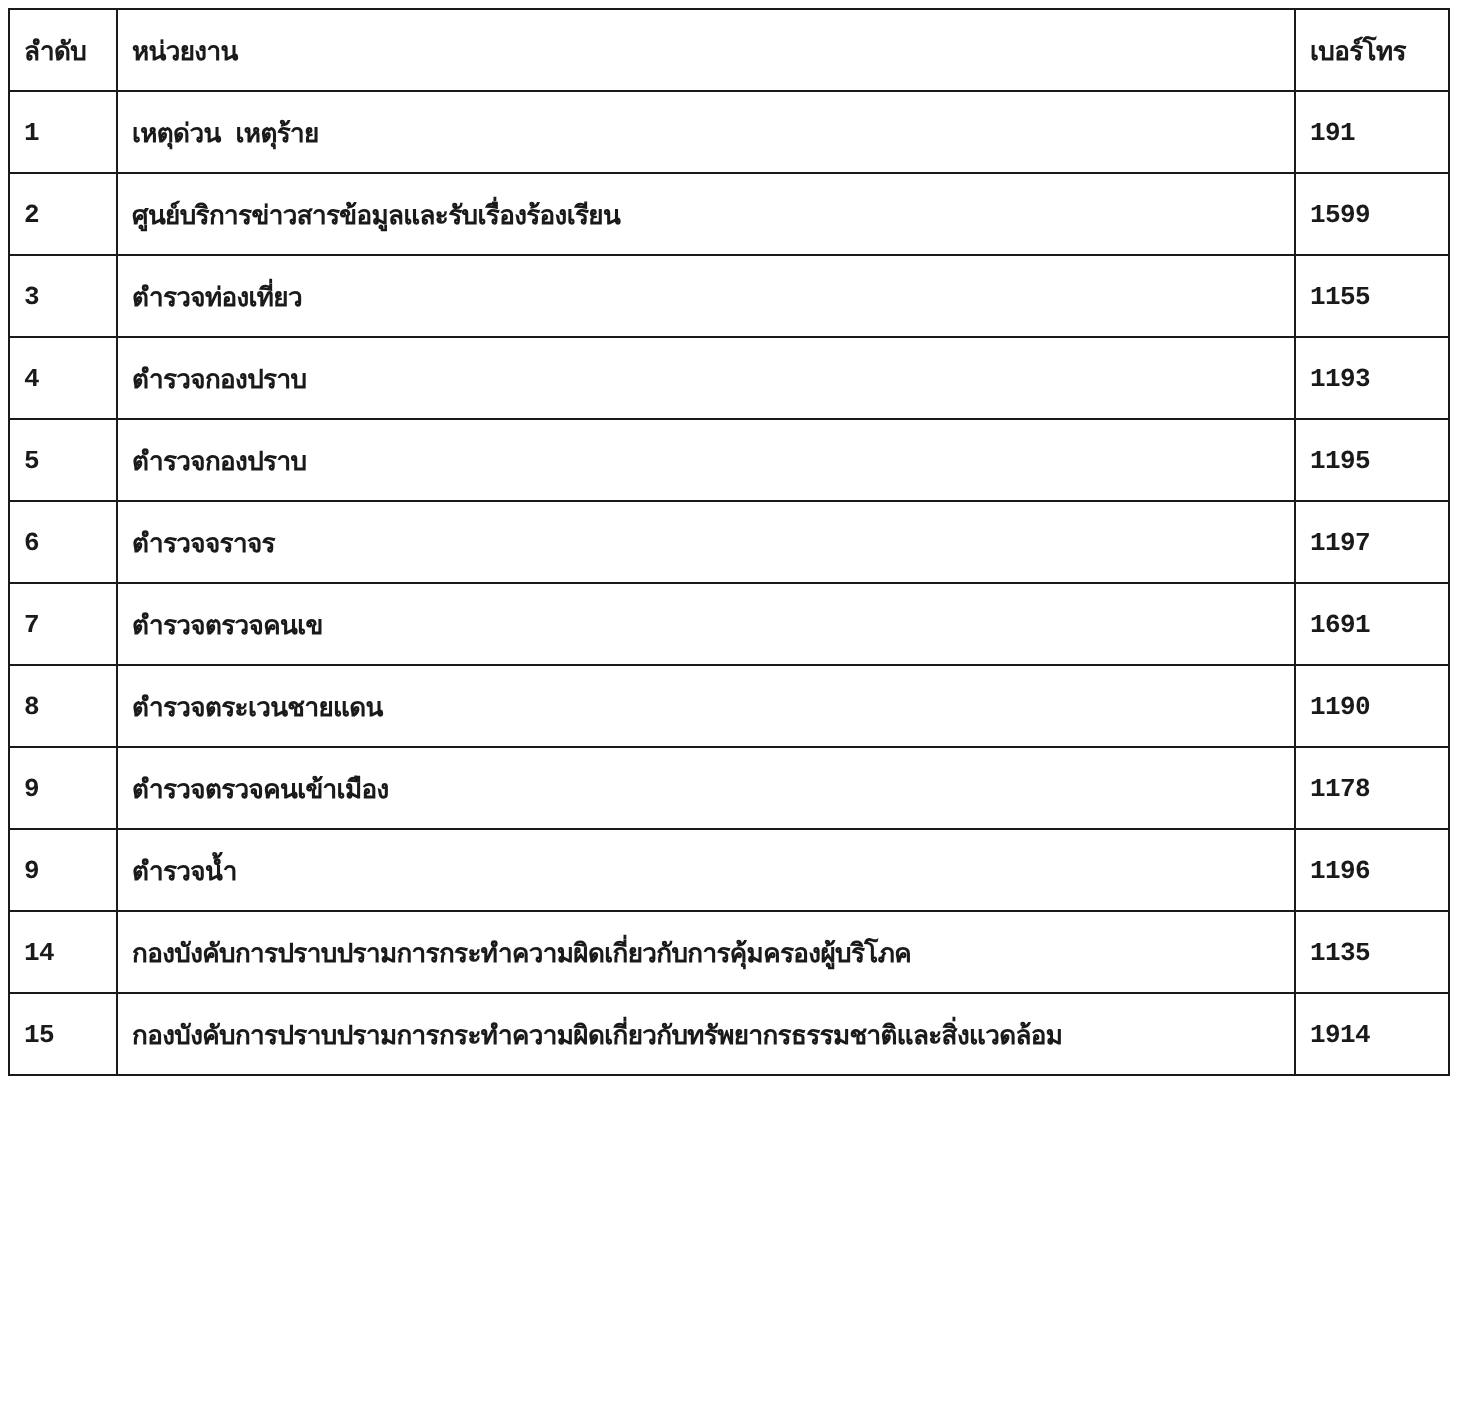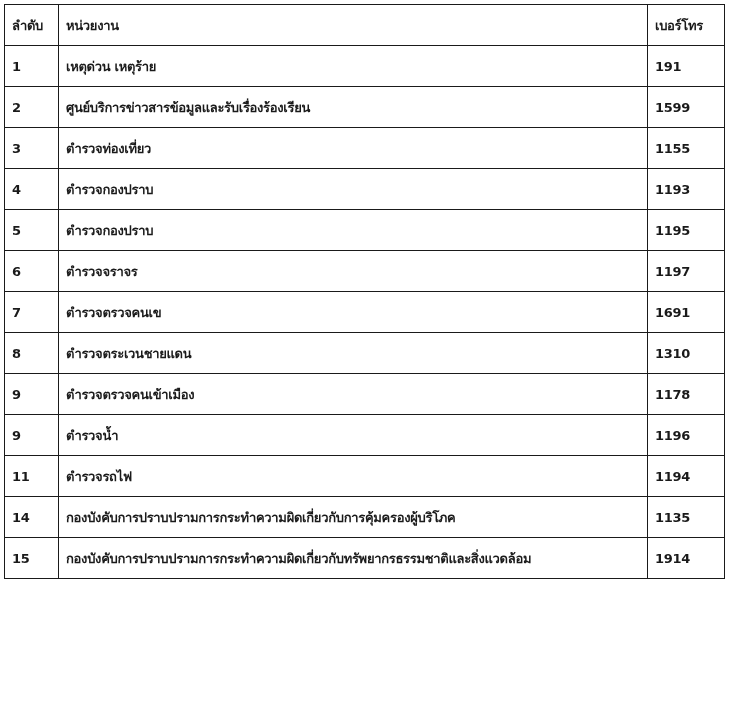--- a/index.html
+++ b/index.html
@@ -1,19 +1,19 @@
 <!DOCTYPE html>
 <html><head>
 <meta charset="utf-8">
 <style>
   html, body { margin: 0; padding: 0; background: #ffffff; }
   body { width: 729px; height: 710px; overflow: hidden; font-family: "DejaVu Sans", "Liberation Sans", sans-serif; color: #1a1a1a; }
   table.hotlines {
     position: absolute; left: 4px; top: 4px;
-    width: 720px; border-collapse: collapse; table-layout: fixed;
+    width: 720px; border-collapse: collapse; table-layout: fixed; font-family: Liberation Mono, monospace;
   }
   table.hotlines td, table.hotlines th {
     border: 1px solid #1a1a1a;
     height: 40px;
     padding: 0 0 0 7px;
     text-align: left;
     vertical-align: middle;
     font-size: 13px;
     font-weight: bold;
     white-space: nowrap;
@@ -74,36 +74,31 @@
         <td class="num">1197</td>
       </tr>
       <tr>
         <td class="num">7</td>
         <td>ตำรวจตรวจคนเข</td>
         <td class="num">1691</td>
       </tr>
       <tr>
         <td class="num">8</td>
         <td>ตำรวจตระเวนชายแดน</td>
-        <td class="num">1310</td>
+        <td class="num">1190</td>
       </tr>
       <tr>
         <td class="num">9</td>
         <td>ตำรวจตรวจคนเข้าเมือง</td>
         <td class="num">1178</td>
       </tr>
       <tr>
         <td class="num">9</td>
         <td>ตำรวจน้ำ</td>
         <td class="num">1196</td>
-      </tr>
-      <tr>
-        <td class="num">11</td>
-        <td>ตำรวจรถไฟ</td>
-        <td class="num">1194</td>
       </tr>
       <tr>
         <td class="num">14</td>
         <td>กองบังคับการปราบปรามการกระทำความผิดเกี่ยวกับการคุ้มครองผู้บริโภค</td>
         <td class="num">1135</td>
       </tr>
       <tr>
         <td class="num">15</td>
         <td>กองบังคับการปราบปรามการกระทำความผิดเกี่ยวกับทรัพยากรธรรมชาติและสิ่งแวดล้อม</td>
         <td class="num">1914</td>

